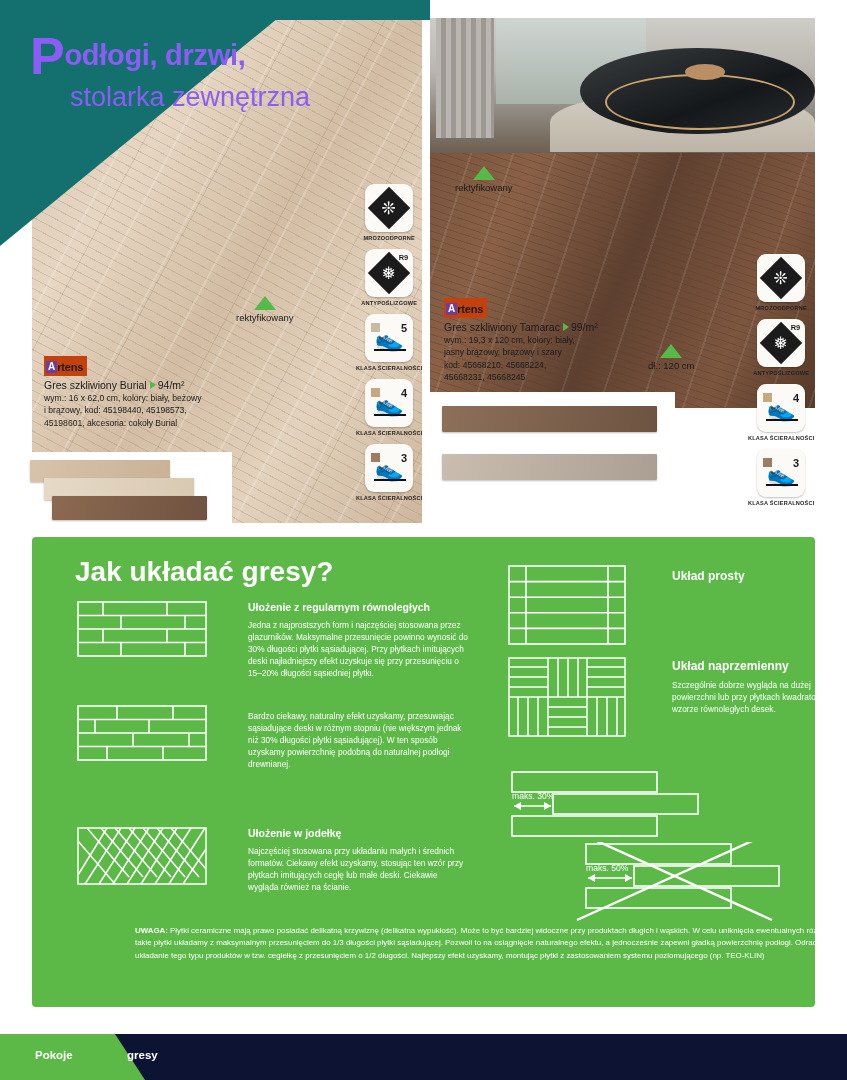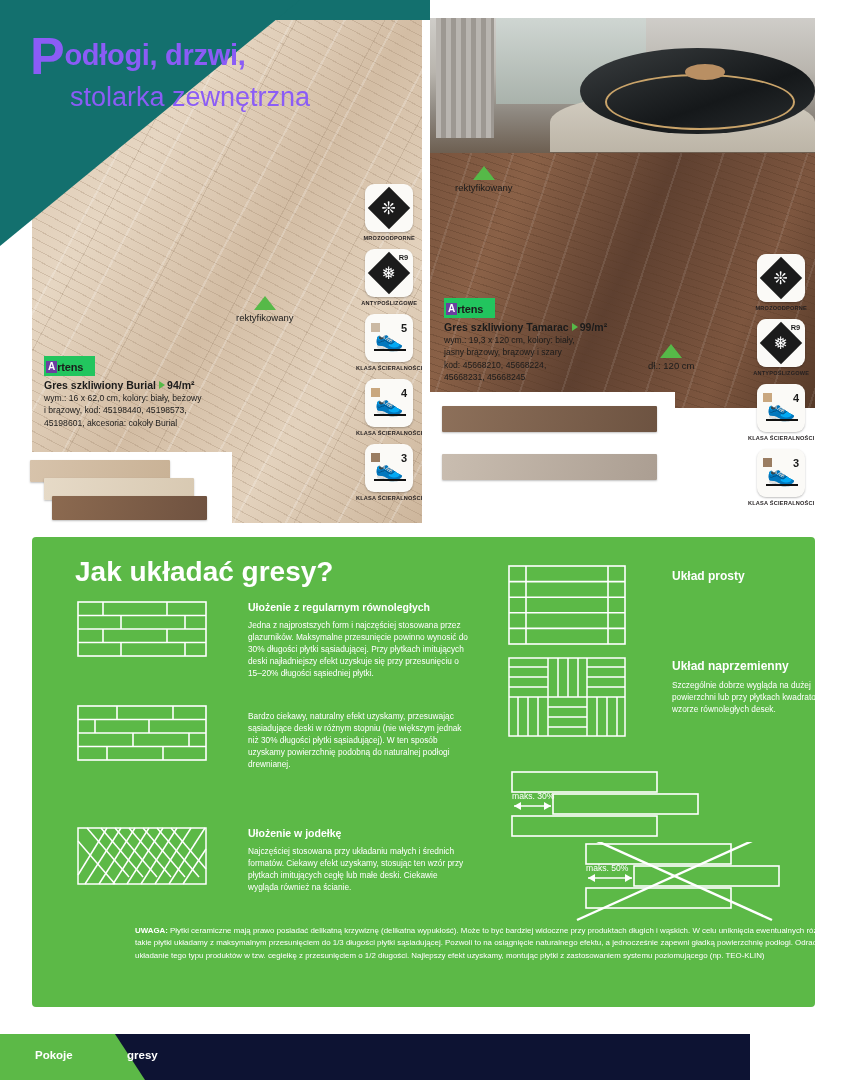--- a/index.html
+++ b/index.html
@@ -97,25 +97,25 @@
   .boot-line{position:absolute;left:9px;right:7px;bottom:11px;height:2px;background:#111;}
 
   
   .tri-label{position:absolute;z-index:7;text-align:center;}
   .tri{width:0;height:0;border-left:11px solid transparent;border-right:11px solid transparent;
     border-bottom:14px solid #56b948;margin:0 auto 2px;}
   .tri-txt{font-size:9.5px;color:#1b1b1b;font-weight:normal;white-space:nowrap;}
 
   
   .prod{position:absolute;z-index:7;}
-  .brand{display:inline-block;background:#22c55e;padding:1px 12px 1px 2px;margin-bottom:3px;}
+  .brand{display:inline-block;background:#c2410c;padding:1px 4px 1px 2px;margin-bottom:3px;}
   .brand-a{display:inline-block;background:#6b3fa0;color:#fff;font-weight:bold;font-size:10px;
     padding:0 2px;line-height:12px;vertical-align:middle;}
   .brand-rest{font-weight:bold;font-size:11px;color:#1b1b1b;vertical-align:middle;letter-spacing:-.2px;}
-  .prod-name{font-size:10.5px;font-weight:bold;color:#1b1b1b;line-height:1.25;}
+  .prod-name{font-size:10.5px;font-weight:normal;color:#1b1b1b;line-height:1.25;}
   .price-tri{display:inline-block;width:0;height:0;border-top:4px solid transparent;
     border-bottom:4px solid transparent;border-left:6px solid #56b948;margin:0 2px 0 3px;}
   .prod-desc{font-size:8.6px;color:#1b1b1b;line-height:1.32;margin-top:1px;}
 
   
   .samples-l{position:absolute;left:32px;top:452px;width:200px;height:76px;z-index:6;background:#fff;}
   .samples-r{position:absolute;left:430px;top:392px;width:245px;height:130px;z-index:6;background:#fff;}
   .plank{position:absolute;border-radius:1px;box-shadow:0 1px 2px rgba(0,0,0,.25);}
 
   
@@ -127,21 +127,21 @@
 
   .pattern{position:absolute;}
   .p-head{font-size:10.5px;font-weight:bold;color:#fff;line-height:1.25;}
   .p-body{font-size:8.3px;color:#fff;line-height:1.45;margin-top:5px;}
 
   .svgwrap{position:absolute;}
   .uwaga{position:absolute;left:57px;top:388px;width:728px;font-size:7.9px;color:#fff;line-height:1.55;margin-left:46px;}
   .uwaga b{font-weight:bold;}
 
   
-  .footer{position:absolute;left:0;top:1034px;width:750px;height:46px;background:#0d1333;z-index:8;}
+  .footer{position:absolute;left:0;top:1034px;width:847px;height:46px;background:#0d1333;z-index:8;}
   .footer-green{position:absolute;left:0;top:0;width:145px;height:46px;background:#5cb947;
     clip-path:polygon(0 0, 115px 0, 145px 46px, 0 46px);}
   .f-lbl1{position:absolute;left:35px;top:15px;font-size:11.5px;font-weight:bold;color:#fff;}
   .f-lbl2{position:absolute;left:127px;top:15px;font-size:11.5px;font-weight:bold;color:#fff;}
 </style>
 </head>
 <body>
 
 <div class="page">
 

